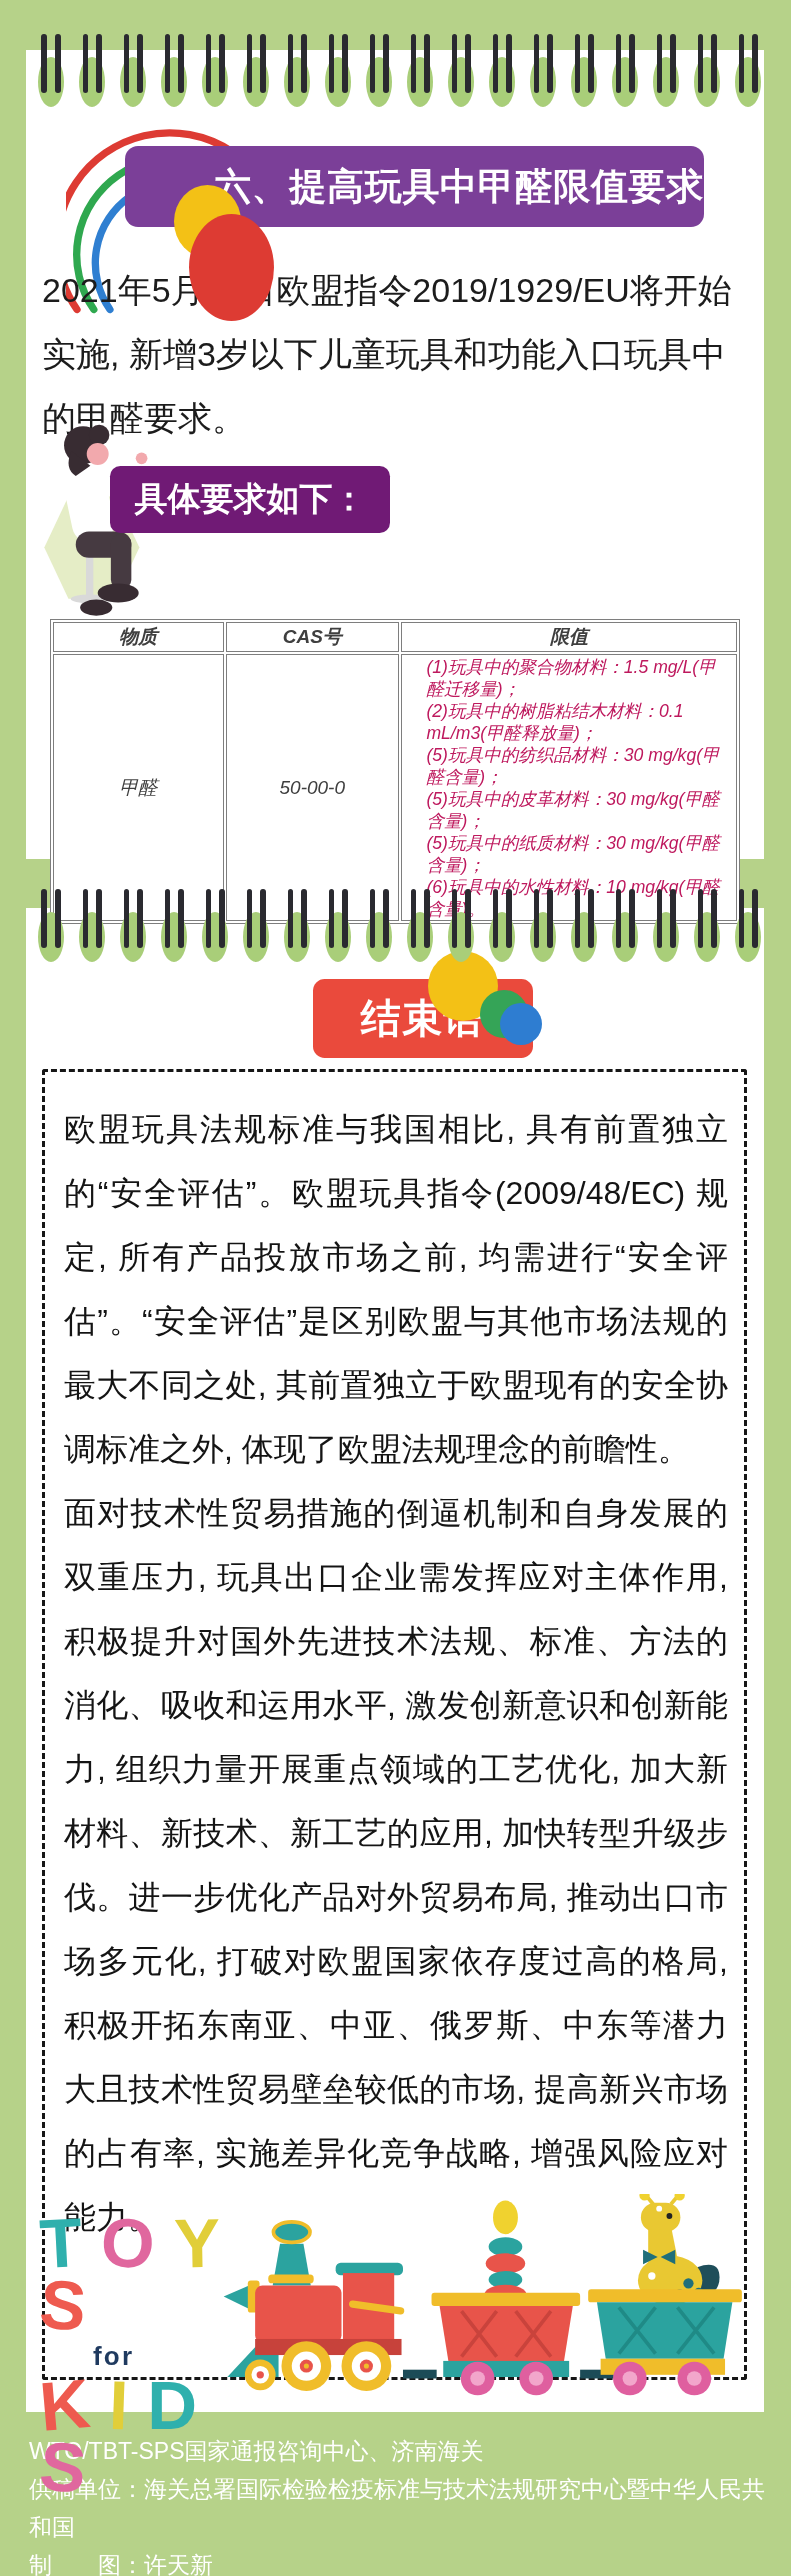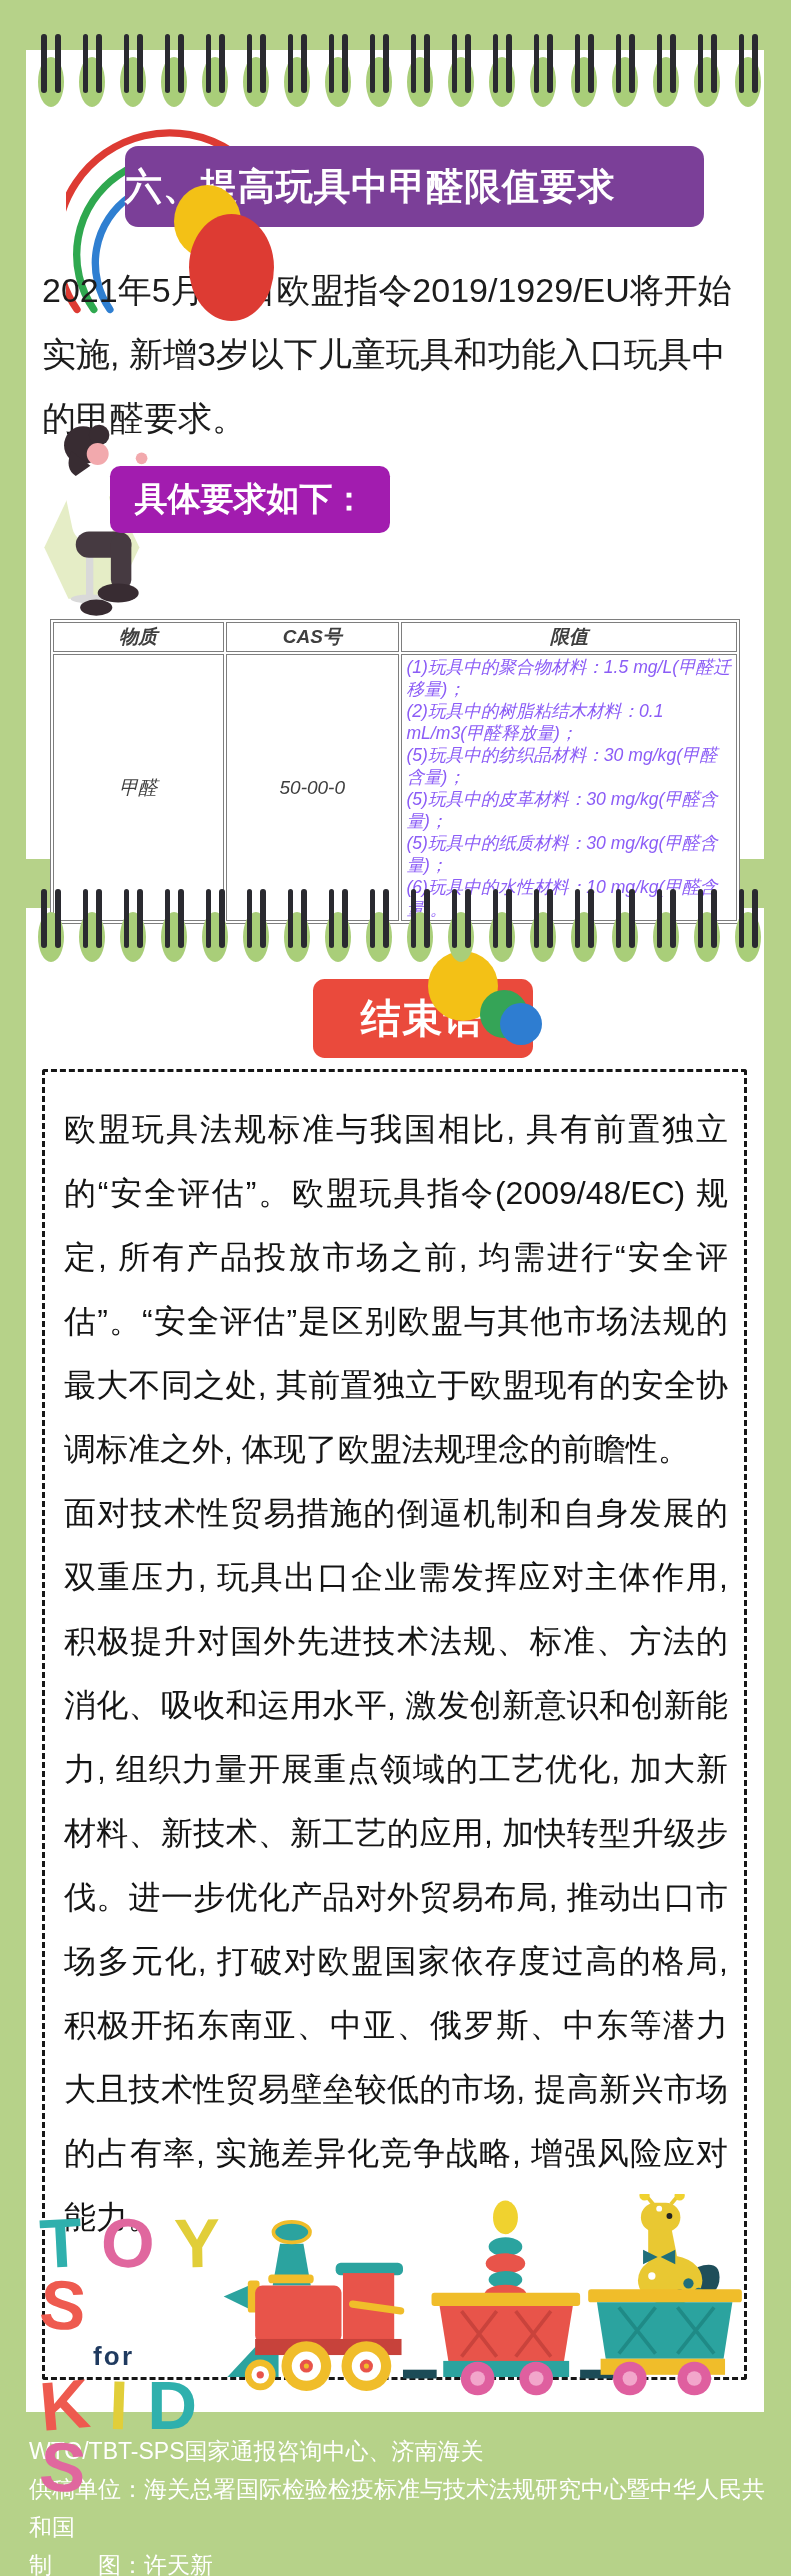--- a/index.html
+++ b/index.html
@@ -17,38 +17,38 @@
   .binder-mid{top:889px;}
   .pin{position:absolute;top:0;width:32px;height:76px;}
   .pin i{display:block;position:absolute;}
   .pin .loop{left:2.9px;top:23.4px;width:26px;height:50px;background:#a9ce79;border-radius:50%;}
   .pin .bar{top:0;width:5.9px;height:59px;background:#2a2a30;border-radius:2.9px;}
   .pin .b1{left:6.6px;}
   .pin .b2{left:20px;}
 
   
   .rainbow-svg{position:absolute;left:66px;top:86px;z-index:2;}
-  .title-banner{position:absolute;left:125px;top:146px;width:579px;height:81px;background:#7b3f98;border-radius:13px;z-index:3;display:flex;align-items:center;justify-content:flex-start;}
+  .title-banner{position:absolute;left:125px;top:146px;width:579px;height:81px;background:#7b3f98;border-radius:13px;z-index:3;display:flex;align-items:center;justify-content:flex-end;}
   .title-banner span{color:#ffffff;font-size:37px;font-weight:700;letter-spacing:0.7px;}
   .deco-circle{position:absolute;border-radius:50%;}
   .deco-yellow{left:174px;top:185px;width:67px;height:73px;background:#f3c116;z-index:4;}
   .deco-red{left:189px;top:214px;width:85px;height:107px;background:#dd3b33;z-index:5;border-radius:50%;}
 
   .intro{position:absolute;left:42px;top:258px;width:706px;font-size:34px;line-height:64px;color:#1c1c1c;z-index:2;margin:0;}
 
   .presenter-svg{position:absolute;left:26px;top:423px;z-index:2;}
-  .tag{position:absolute;left:110px;top:466px;width:280px;height:67px;background:#a21caf;border-radius:10.3px;z-index:3;display:flex;align-items:center;justify-content:center;}
+  .tag{position:absolute;left:110px;top:466px;width:280px;height:67px;background:#701a75;border-radius:10.3px;z-index:3;display:flex;align-items:center;justify-content:center;}
   .tag span{color:#fff;font-size:33px;font-weight:700;}
 
   .req-table{position:absolute;left:50px;top:619px;width:690px;border-collapse:separate;border-spacing:2.2px;border:1.5px solid #7e7e7e;background:#fff;z-index:2;}
   .req-table th,.req-table td{border:1.5px solid #7e7e7e;font-style:italic;}
   .req-table th{height:22px;font-size:19px;font-weight:700;color:#3f3f3f;text-align:center;}
   .cell-sub,.cell-cas{height:167px;text-align:center;vertical-align:middle;font-size:19px;color:#3f3f3f;}
   .cell-lim{vertical-align:top;padding:0.7px 4.4px;}
-  .cell-lim div{font-size:17.6px;line-height:22px;color:#8b5cf6;}
+  .cell-lim div{font-size:17.6px;line-height:22px;color:#be185d;margin-left:20px;}
 
   
   .badge{position:absolute;left:313px;top:979px;width:220px;height:79px;background:#ea4a3c;border-radius:11.7px;z-index:3;display:flex;align-items:center;justify-content:center;}
   .badge span{color:#fff;font-size:40px;font-weight:700;letter-spacing:1.5px;}
   .badge-yellow{left:428px;top:951px;width:70px;height:70px;background:#f3c116;z-index:4;}
   .badge-green{left:480px;top:990px;width:48px;height:48px;background:#35a457;z-index:5;}
   .badge-blue{left:500px;top:1003px;width:42px;height:42px;background:#2e7dd1;z-index:6;}
 
   .dash-box{position:absolute;left:42px;top:1069px;width:705px;height:1311px;border:3.7px dashed #161616;border-radius:2.9px;z-index:2;box-sizing:border-box;}
   .conclusion{position:absolute;left:64px;top:1097px;width:664px;z-index:3;}

